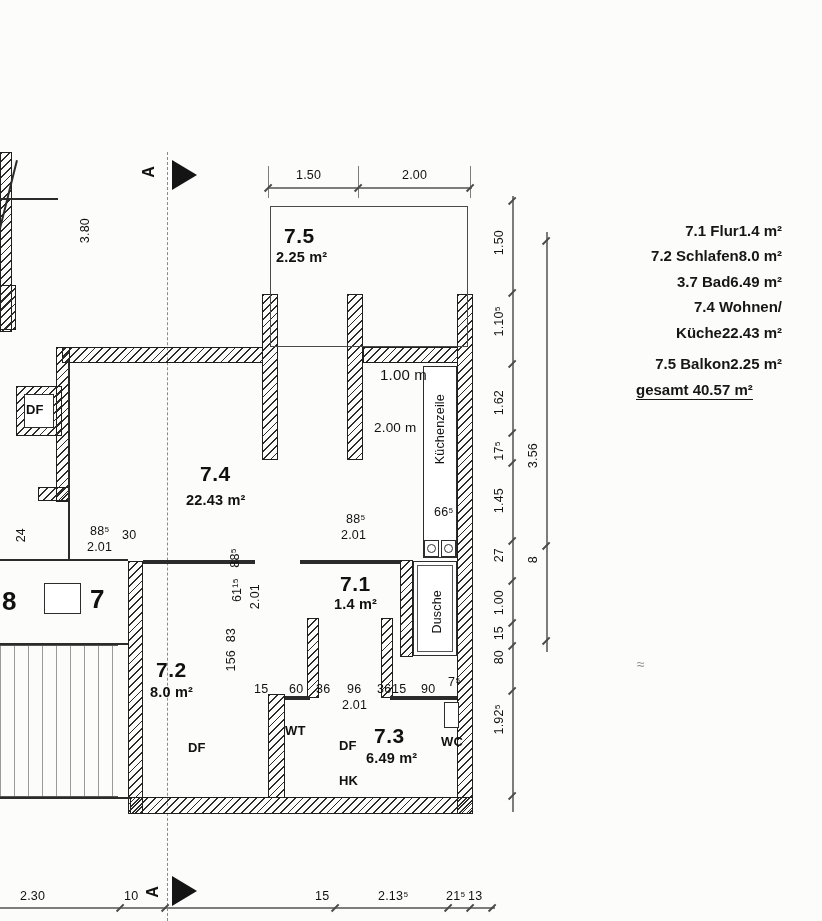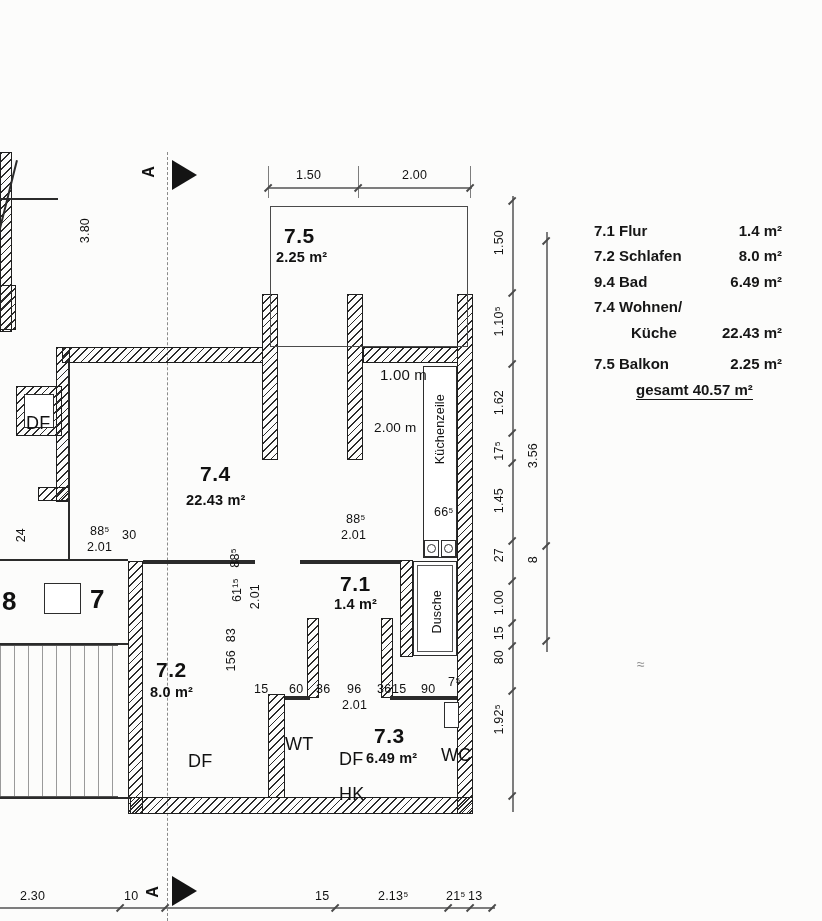--- a/index.html
+++ b/index.html
@@ -19,27 +19,27 @@
   .stairs { position:absolute; border-top:1.5px solid #555; border-bottom:1.5px solid #555;
             background:repeating-linear-gradient(90deg,#9a9a9a 0 1.2px,transparent 1.2px 14px); }
   .balcony { position:absolute; border:1.5px solid #4a4a4a; background:transparent; }
   .tri { position:absolute; width:0; height:0; border-top:15px solid transparent; border-bottom:15px solid transparent; border-left:25px solid #141414; }
 
   .ann { position:absolute; font-size:12.5px; color:#111; white-space:nowrap; letter-spacing:.2px; }
   .vert { writing-mode:vertical-rl; transform:rotate(180deg); }
   .rnum { font-weight:700; font-size:21px; letter-spacing:.5px; }
   .rarea { font-weight:700; font-size:14.5px; }
   .bignum { font-weight:700; font-size:26px; }
-  .fxl { font-weight:400; font-size:18px;margin-top:11px; }
+  .fxl { font-weight:700; font-size:13px; }
   .secA { font-weight:700; font-size:16px; }
   .mark { color:#8d8d8d; font-size:14px; }
 
   .legend { position:absolute; left:594px; top:213px; width:188px; font-weight:700; font-size:15px; color:#161616; }
   .ltitle { margin-bottom:26px; }
-  .lrow { display:flex; justify-content:space-between; margin-top:8.5px; }
+  .lrow { display:flex; justify-content:flex-end; margin-top:8.5px; }
   .lrow.indent span:first-child { padding-left:37px; }
   .lrow.gap { margin-top:14px; }
   .ltotal { margin-top:9px; margin-left:42px; }
   .ltotal span { border-bottom:1.6px solid #161616; padding-bottom:1px; }
 </style>
 </head>
 <body>
 
 <div class="sheet">
 
@@ -211,21 +211,21 @@
   <div class="legend">
     <div class="lrow">
       <span>7.1 Flur</span>
       <span>1.4 m²</span>
     </div>
     <div class="lrow">
       <span>7.2 Schlafen</span>
       <span>8.0 m²</span>
     </div>
     <div class="lrow">
-      <span>9.4 Bad</span>
+      <span>3.7 Bad</span>
       <span>6.49 m²</span>
     </div>
     <div class="lrow">
       <span>7.4 Wohnen/</span>
       <span></span>
     </div>
     <div class="lrow indent">
       <span>Küche</span>
       <span>22.43 m²</span>
     </div>

